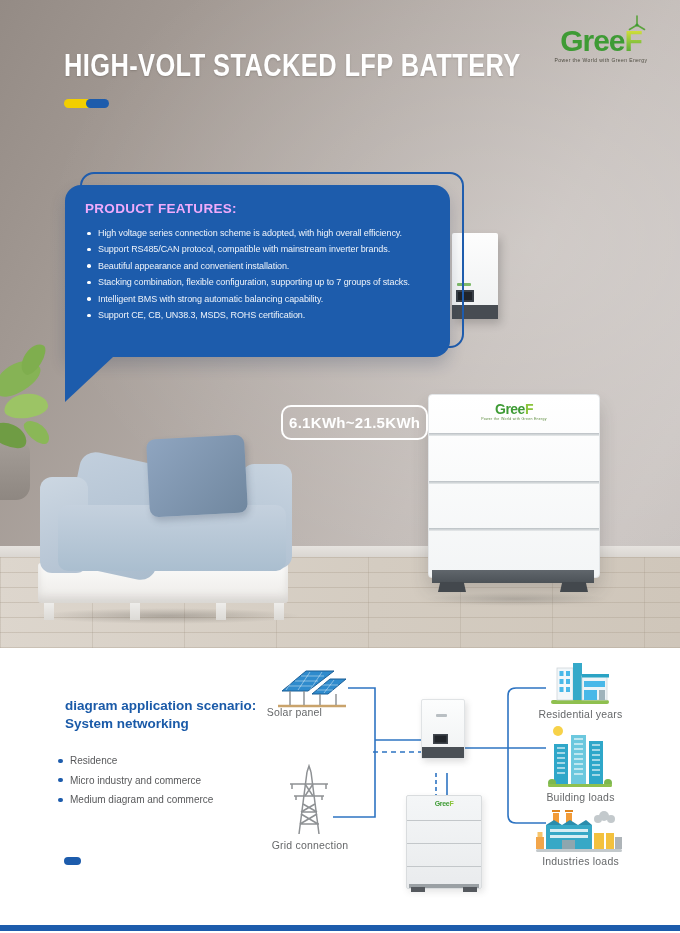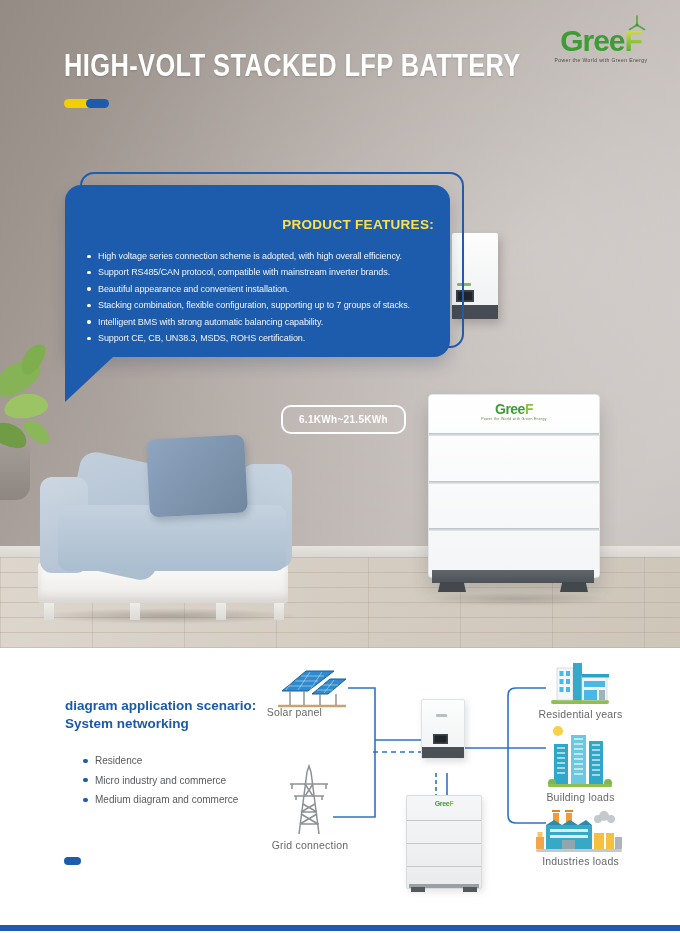--- a/index.html
+++ b/index.html
@@ -45,41 +45,41 @@
   .logo{left:541px;top:26px;width:120px;text-align:center;}
   .logo .wordmark{font-size:30px;font-weight:800;letter-spacing:-1px;line-height:30px;}
   .logo .g1{color:#3e9b35;}
   .logo .g2{background:linear-gradient(180deg,#e8e63a 10%,#8bc43c 55%,#3e9b35 100%);-webkit-background-clip:text;background-clip:text;color:transparent;}
   .logo .tag{font-size:5px;color:#4c4a3f;letter-spacing:.4px;margin-top:1px;}
   .turbine{position:absolute;right:13px;top:-12px;}
 
   
   .frame{left:80px;top:172px;width:380px;height:172px;border:2px solid #1f5dae;border-radius:14px;}
   .bubble{left:65px;top:185px;width:385px;height:172px;background:#1d5cac;border-radius:16px 16px 16px 0;box-shadow:0 8px 16px rgba(20,40,80,.20);padding:16px 0 0 20px;box-sizing:border-box;}
-  .bubble h2{margin:16px;color:#fde047;font-size:13.5px;font-weight:800;letter-spacing:.3px;text-align:right;}
+  .bubble h2{margin:0;color:#f0abfc;font-size:13.5px;font-weight:800;letter-spacing:.3px;}
   .bubble ul{list-style:none;margin:9px 0 0 0;padding:0;}
   .bubble li{position:relative;color:#eef3fa;font-size:9px;letter-spacing:-.1px;line-height:16.4px;padding-left:13px;white-space:nowrap;}
   .bubble li::before{content:"";position:absolute;left:2px;top:6.5px;width:3.5px;height:3.5px;border-radius:50%;background:#fff;}
   .tail{left:65px;top:357px;width:48px;height:45px;background:#1d5cac;clip-path:polygon(0 0,100% 0,0 100%);}
 
   
-  .badge{left:281px;top:405px;padding:7px 16px;border:2px solid #fff;border-radius:10px;color:#fff;font-size:10px;font-weight:700;letter-spacing:.3px;background:rgba(255,255,255,.05);}
+  .badge{left:281px;top:405px;padding:7px 6px;border:2px solid #fff;border-radius:10px;color:#fff;font-size:15px;font-weight:700;letter-spacing:.3px;background:rgba(255,255,255,.05);}
 
   
   .pbat{left:428px;top:394px;width:170px;height:182px;background:linear-gradient(180deg,#ffffff,#f3f5f6);border:1px solid #e3e6e8;border-radius:4px;box-shadow:0 12px 18px rgba(50,50,50,.20);}
   .pbat .plogo{position:absolute;left:0;top:7px;width:100%;text-align:center;font-size:14px;font-weight:800;letter-spacing:-.5px;line-height:14px;}
   .pbat .ptag{position:absolute;left:0;top:22px;width:100%;text-align:center;font-size:3.5px;color:#5a8a3a;letter-spacing:.3px;}
   .pdiv{position:absolute;left:0;width:100%;height:3px;background:linear-gradient(#b9bfc3,#e8ebec);}
   .pbase{left:432px;top:570px;width:162px;height:13px;background:linear-gradient(#60666c,#4c5257);}
   .pfoot{top:582px;width:28px;height:10px;background:#43484d;clip-path:polygon(8% 0,92% 0,100% 100%,0 100%);}
   .pshadow{left:424px;top:592px;width:184px;height:14px;background:radial-gradient(ellipse at center, rgba(60,60,60,.22), rgba(0,0,0,0) 70%);}
 
   
   .scn-h{left:65px;top:697px;color:#1a5aa8;font-size:13.5px;font-weight:800;line-height:18px;}
-  .scn-ul{left:83px;top:751px;list-style:none;margin:0;padding:0;}
+  .scn-ul{left:58px;top:751px;list-style:none;margin:0;padding:0;}
   .scn-ul li{position:relative;color:#58595b;font-size:10px;line-height:19.5px;padding-left:12px;}
   .scn-ul li::before{content:"";position:absolute;left:0;top:7.5px;width:5px;height:4px;border-radius:2px;background:#1d5cac;}
   .dlabel{color:#66686a;font-size:10.5px;letter-spacing:.2px;text-align:center;}
   .dinv{left:421px;top:699px;width:42px;height:58px;background:linear-gradient(#fcfdfd,#f0f2f3);border:1px solid #e0e3e5;border-radius:2px;box-shadow:2px 3px 6px rgba(80,80,80,.18);}
   .dinv .band{position:absolute;left:0;bottom:0;width:100%;height:11px;background:#4a5056;}
   .dinv .scr{position:absolute;left:11px;bottom:14px;width:15px;height:10px;background:#22262b;box-shadow:inset 0 0 0 1.5px #41474e;}
   .dinv .lg{position:absolute;left:14px;top:14px;width:11px;height:2.5px;background:#b9bfc3;border-radius:1px;}
   .dbat{left:406px;top:795px;width:74px;height:92px;background:linear-gradient(#f4f6f7,#e9ebed);border:1px solid #d9dcde;border-radius:2px;box-shadow:2px 3px 6px rgba(80,80,80,.15);}
   .dbat .blogo{position:absolute;left:0;top:4px;width:100%;text-align:center;font-size:7px;font-weight:800;letter-spacing:-.3px;}
   .ddiv{position:absolute;left:0;width:100%;height:1px;background:#c3c7ca;}

